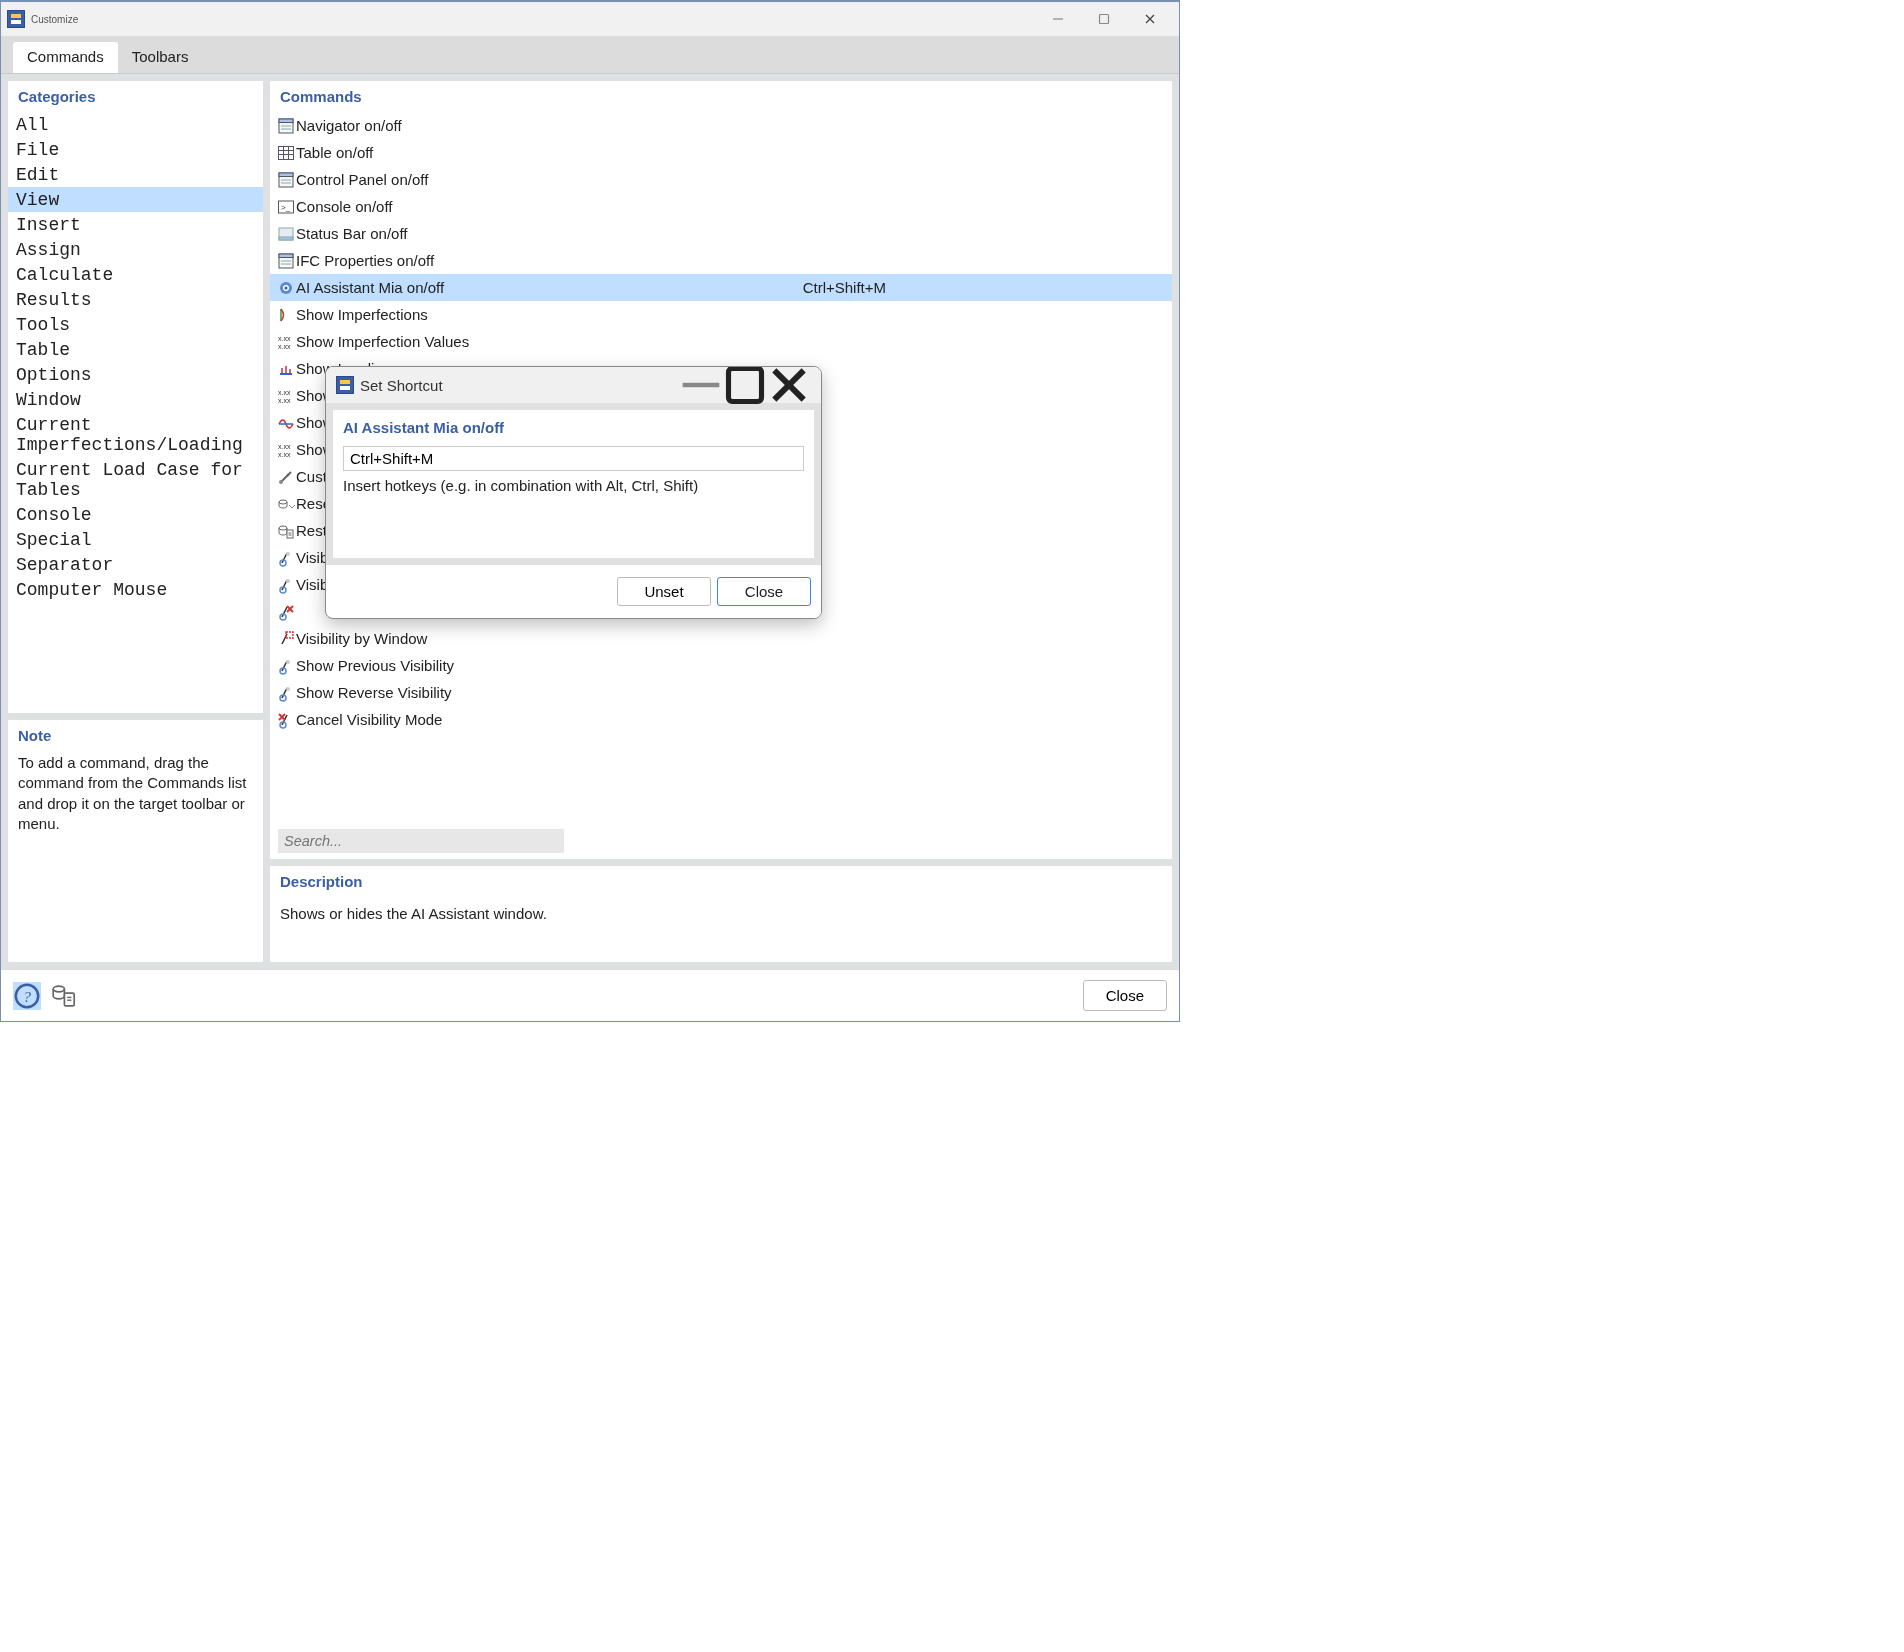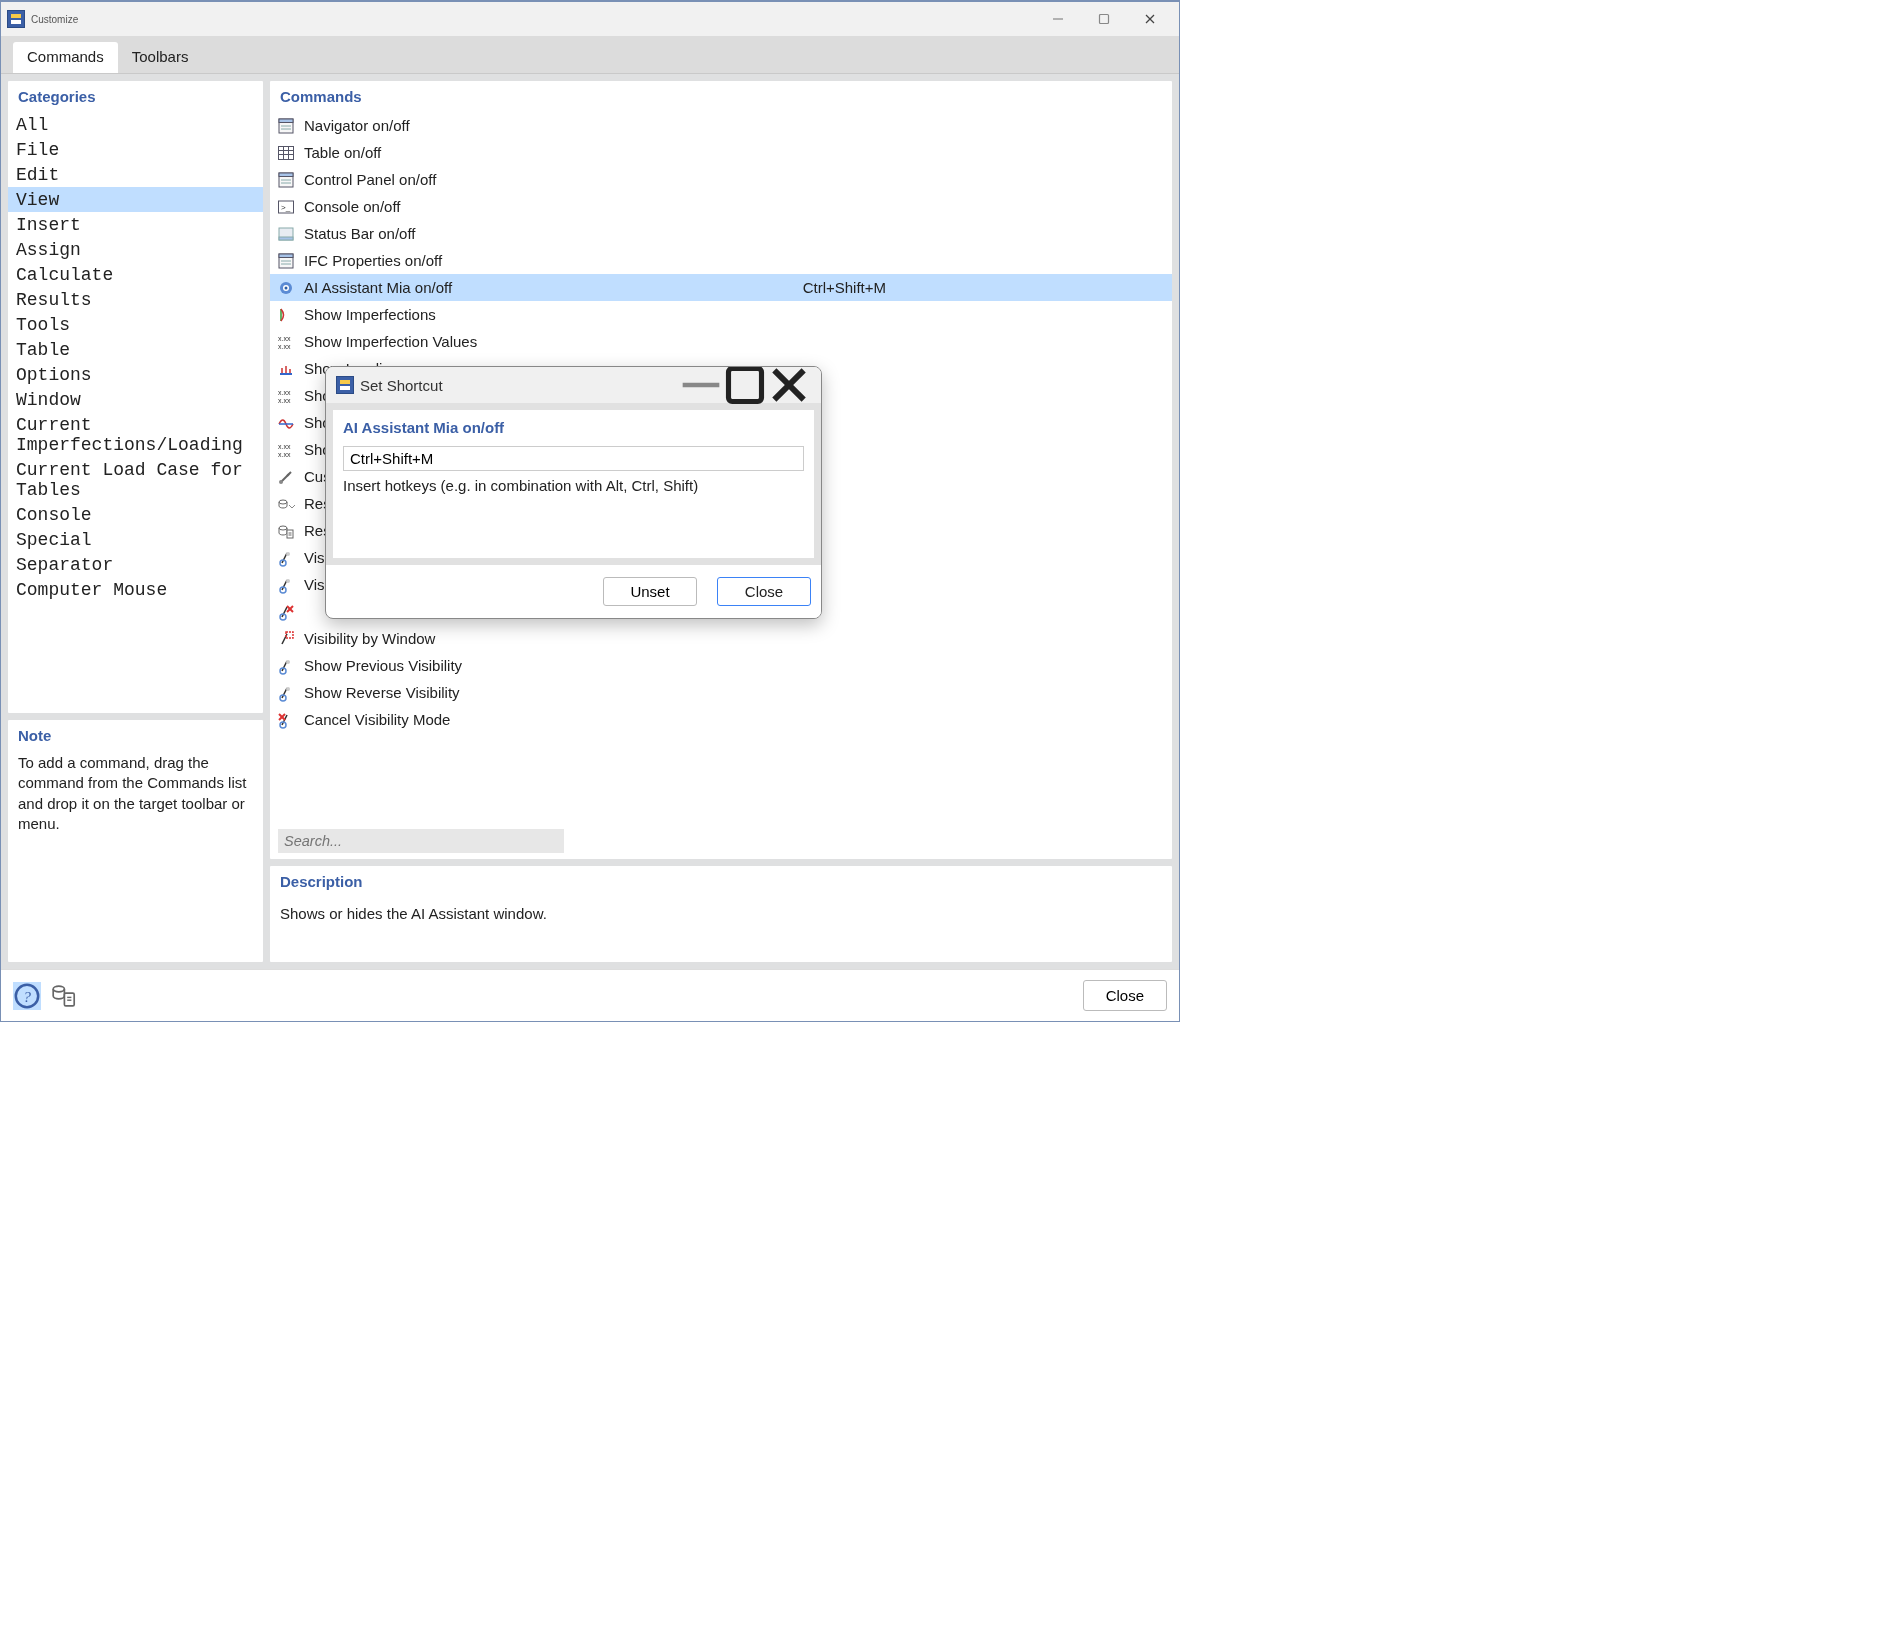--- a/index.html
+++ b/index.html
@@ -125,21 +125,20 @@
   .cmd-scroll::-webkit-scrollbar { width: 16px; }
   .cmd-scroll::-webkit-scrollbar-track { background: #f5f5f5; }
   .cmd-scroll::-webkit-scrollbar-thumb { background: #bdbdbd; border-radius: 8px; }
 
   .cmd-row {
     display: flex;
     align-items: center;
     padding: 3.5px 6px;
     font-size: 15px;
     cursor: pointer;
-    gap: 8px;
   }
   .cmd-row.selected {
     background: #c0deff;
   }
   .cmd-icon {
     width: 20px; height: 20px;
     display:flex; align-items:center; justify-content:center;
     flex-shrink:0;
   }
   .cmd-icon svg { width: 18px; height: 18px; }
@@ -236,21 +235,21 @@
     font-size: 15px;
     margin-bottom: 6px;
     outline: none;
   }
   .inner-card .hint { font-size: 15px; color: #222; margin-bottom: 55px; }
   .inner-footer {
     background: #fff;
     padding: 12px 10px;
     display: flex;
     justify-content: flex-end;
-    gap: 20px;
+    gap: 6px;
     margin-left: 32px;
   }
   .inner-footer button {
     width: 94px;
     padding: 5px 0;
     font-size: 15px;
     border-radius: 3px;
     cursor: pointer;
     background: #fff;
   }

